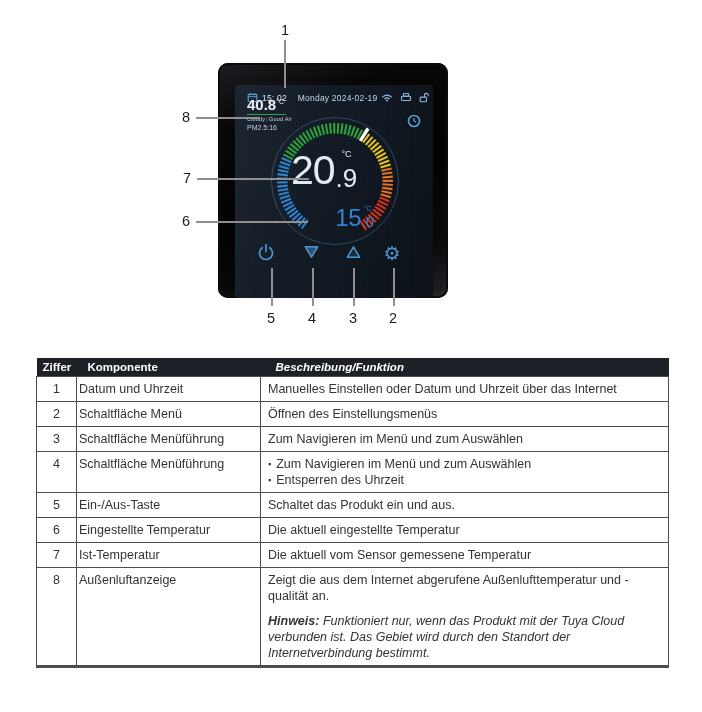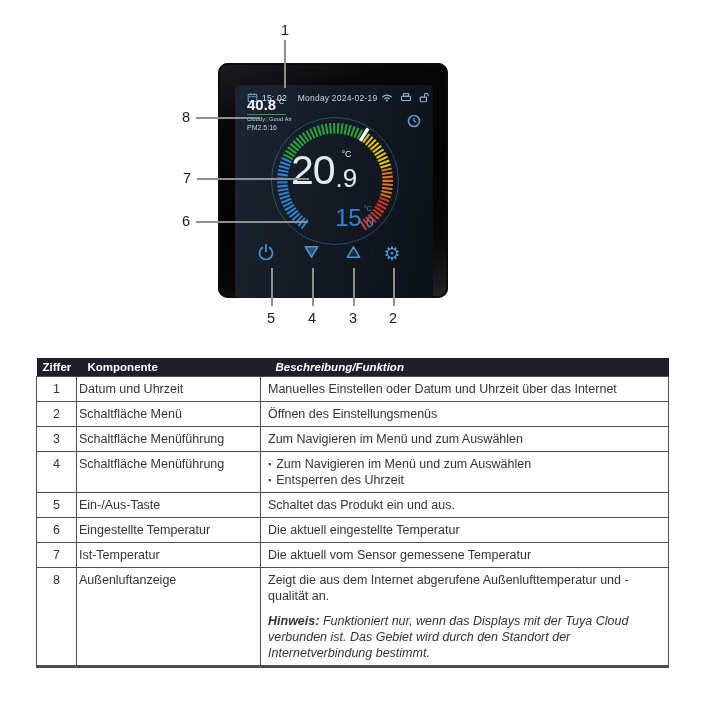--- a/index.html
+++ b/index.html
@@ -367,17 +367,17 @@
         <td class="comp">Ist-Temperatur</td>
         <td class="desc">
           <div>Die aktuell vom Sensor gemessene Temperatur</div>
         </td>
       </tr>
       <tr>
         <td class="num">8</td>
         <td class="comp">Außenluftanzeige</td>
         <td class="desc">
           <div>Zeigt die aus dem Internet abgerufene Außenlufttemperatur und -qualität an.</div>
-          <div class="note"><span class="note-label">Hinweis:</span><span> Funktioniert nur, wenn das Displays mit der Tuya Cloud verbunden ist. Das Gebiet wird durch den Standort der Internetverbindung bestimmt.</span></div>
+          <div class="note"><span class="note-label">Hinweis:</span><span> Funktioniert nur, wenn das Produkt mit der Tuya Cloud verbunden ist. Das Gebiet wird durch den Standort der Internetverbindung bestimmt.</span></div>
         </td>
       </tr>
     </tbody>
 </table>
 
 </body></html>

